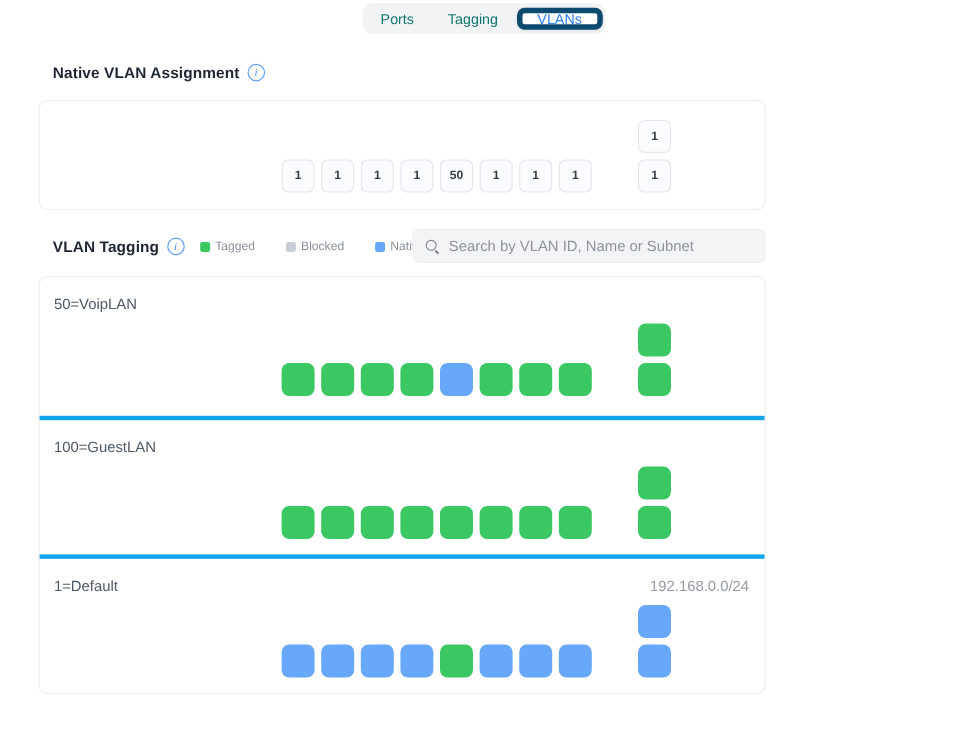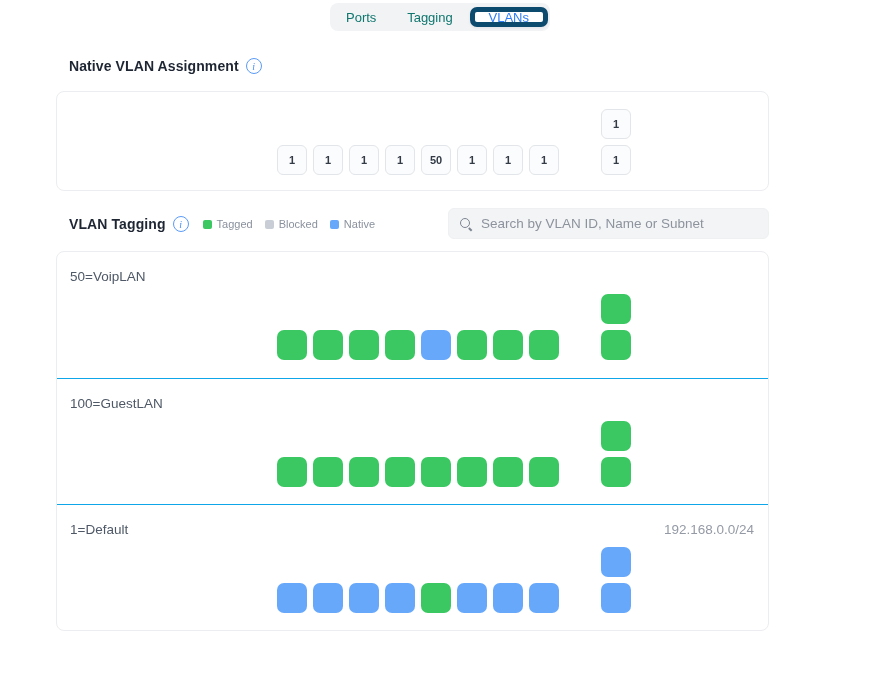--- a/index.html
+++ b/index.html
@@ -16,21 +16,21 @@
   .tab {
     font-size: 13px; color: #0f766e; padding: 0 14px; height: 26px;
     display: flex; align-items: center; border-radius: 7px; cursor: pointer;
     white-space: nowrap;
   }
   .tab.active {
     background: #ffffff; color: #2e7df7; border: 5px solid #0c4a6e;
     box-shadow: 0 1px 3px rgba(20,30,50,0.08); height: 20px; font-weight: 500;
   }
 
-  .content { width: 713px; margin: 0 auto 0 56px; }
+  .content { width: 661px; margin: 0 auto 0 35px; }
 
   
   .head-row { display: flex; align-items: center; margin: 26px 0 0 13px; height: 18px; }
   .head-title { font-size: 14px; font-weight: bold; color: #1f2633; letter-spacing: 0.1px; }
   .info-icon {
     width: 16px; height: 16px; border-radius: 50%; border: 1px solid #5b9bf8;
     color: #4a90f5; font-size: 10px; font-style: italic; font-family: "Liberation Serif", serif;
     display: inline-flex; align-items: center; justify-content: center;
     margin-left: 7px; flex: 0 0 auto;
   }
@@ -44,21 +44,21 @@
   .native-stack { position: absolute; left: 544px; top: 17px; display: flex; flex-direction: column; gap: 6px; }
   .port-box {
     width: 30px; height: 30px; border: 1px solid #e2e5e9; border-radius: 6px;
     background: #fbfcfd; color: #333b47; font-size: 11px; font-weight: bold;
     display: flex; align-items: center; justify-content: center; cursor: pointer;
   }
 
   
   .tagging-row { display: flex; align-items: center; margin-top: 17px; height: 32px; position: relative; }
   .tagging-head { display: flex; align-items: flex-start; margin-left: 13px; }
-  .legend { display: flex; align-items: center; gap: 12px; margin-left: 14px; }
+  .legend { display: flex; align-items: center; gap: 28px; margin-left: 14px; }
   .legend-item { display: flex; align-items: center; gap: 5px; }
   .legend-swatch { width: 9px; height: 9px; border-radius: 2px; display: inline-block; }
   .legend-label { font-size: 11px; color: #8a919d; }
 
   .search-box {
     position: absolute; right: 0; top: 0;
     width: 321px; height: 31px; background: #f3f4f6; border: 1px solid #eef0f2;
     border-radius: 6px; display: flex; align-items: center; padding: 0 10px;
   }
   .search-glyph { position: relative; width: 14px; height: 14px; margin-right: 8px; flex: 0 0 auto; }
@@ -72,21 +72,21 @@
   }
   .search-input {
     border: none; outline: none; background: transparent; flex: 1;
     font-size: 13.5px; color: #a21caf; font-family: "Liberation Sans", sans-serif;
   }
   .search-input::placeholder { color: #8d939d; }
 
   
   .card-tagging { margin-top: 11px; margin-bottom: 20px; text-align: center; }
   .vlan-section { position: relative; height: 126px; }
-  .vlan-section.with-divider { border-top: 1px solid #0ea5e9; }
+  .vlan-section.with-divider { border-top: 4px solid #0ea5e9; }
   .vlan-label { position: absolute; left: 13px; top: 17px; font-size: 13.5px; color: #4e5866; }
   .vlan-subnet { position: absolute; right: 14px; top: 17px; font-size: 13.5px; color: #949aa5; }
   .squares-row { position: absolute; left: 220px; top: 78px; display: flex; gap: 6px; }
   .squares-stack { position: absolute; left: 544px; top: 42px; display: flex; flex-direction: column; gap: 6px; }
   .port-square { width: 30px; height: 30px; border-radius: 7px; cursor: pointer; }
 </style>
 </head>
 <body>
 
 <div class="tabbar">

